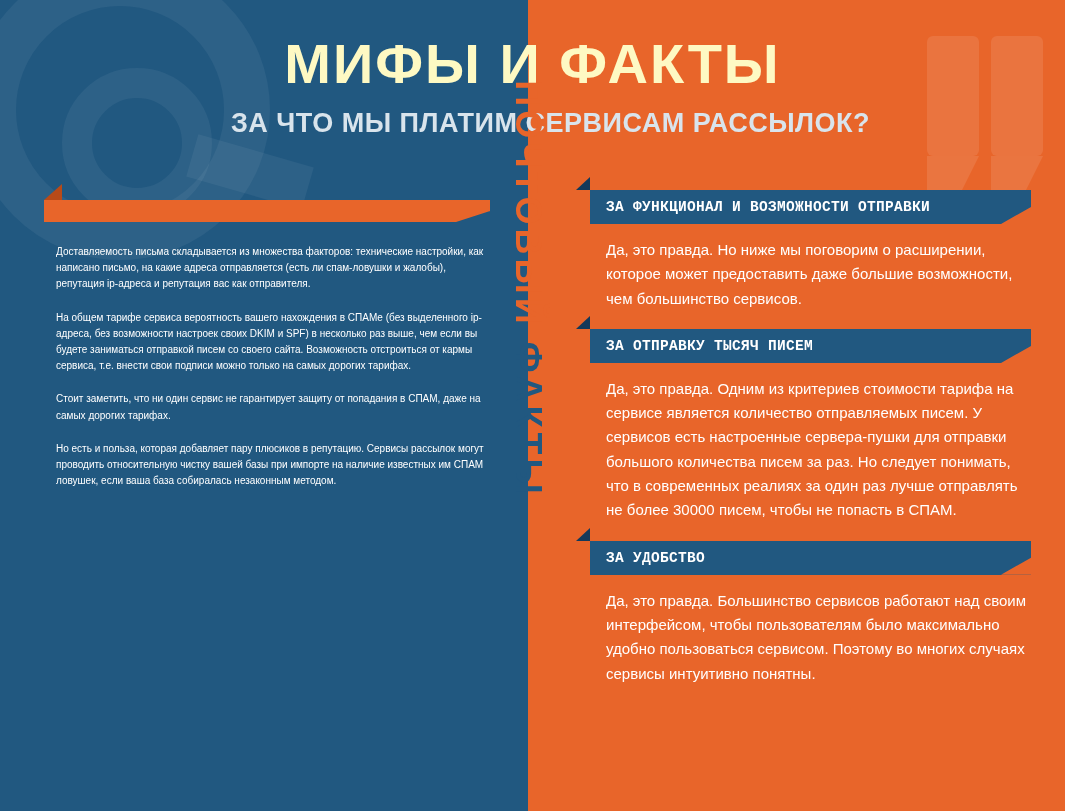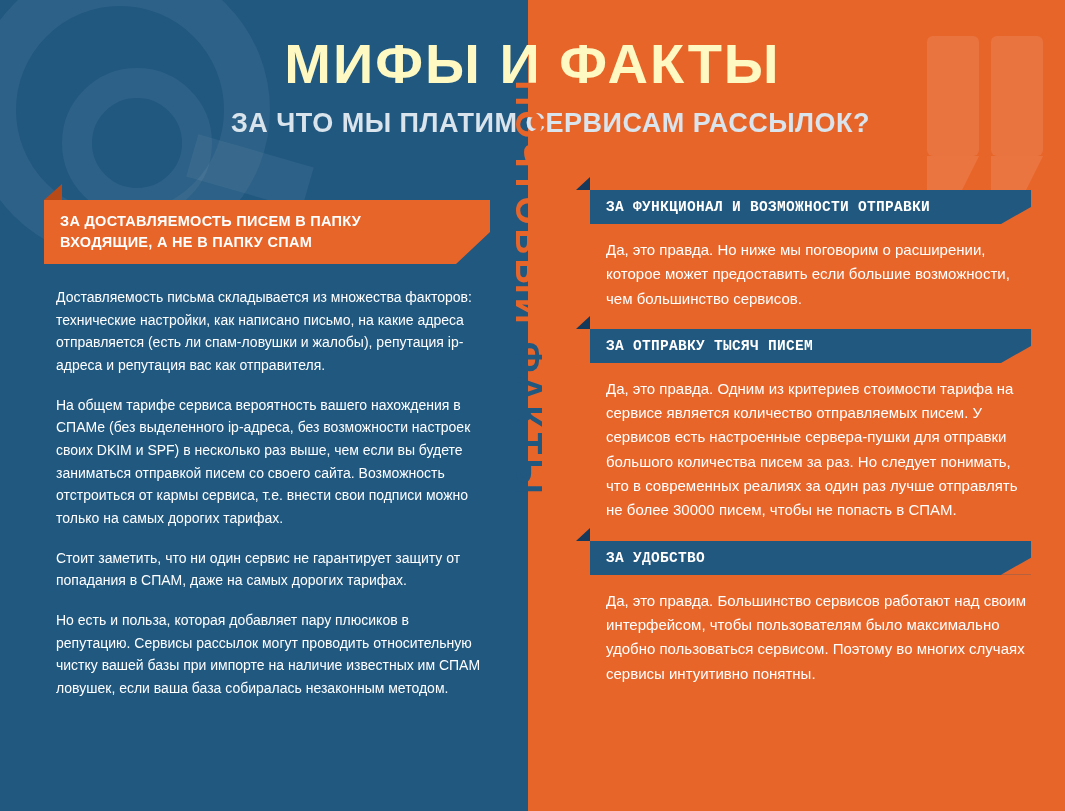--- a/index.html
+++ b/index.html
@@ -160,21 +160,21 @@
     left: 0; top: -16px;
     width: 0; height: 0;
     border-left: 18px solid transparent;
     border-bottom: 16px solid #b84a18;
   }
   .left-body {
     margin: 22px 44px 0 56px;
   }
   .left-body p {
     color: #ffffff;
-    font-size: 14px;
+    font-size: 10px;
     line-height: 1.62;
     margin-bottom: 17px;
   }
   .left-body p.bold { font-weight: normal; }
   .fade-bottom {
     position: absolute;
     left: 0; bottom: 0;
     width: 528px; height: 60px;
     background: linear-gradient(to bottom, rgba(33,88,128,0), #215880);
     pointer-events: none;
@@ -245,41 +245,40 @@
   <div class="vertical-word">
     <div class="vword-inner">
       <span class="part1">ПОЧТОВЫЙ</span>
       <span class="part2">ФАКТЫ</span>
     </div>
   </div>
 
   <div class="col-left">
     <div class="ribbon-orange">
       <span class="fold"></span>
-      <span>ЗА ДОСТАВЛЯЕМОСТЬ ПИСЕМ В ПАПКУ ВХОДЯЩИЕ, А НЕ В ПАПКУ СПАМ</span>
       <span class="notch"></span>
     </div>
     <div class="left-body">
       <p>Доставляемость письма складывается из множества факторов: технические настройки, как написано письмо, на какие адреса отправляется (есть ли спам-ловушки и жалобы), репутация ip-адреса и репутация вас как отправителя.</p>
       <p class="bold">На общем тарифе сервиса вероятность вашего нахождения в СПАМе (без выделенного ip-адреса, без возможности настроек своих DKIM и SPF) в несколько раз выше, чем если вы будете заниматься отправкой писем со своего сайта. Возможность отстроиться от кармы сервиса, т.е. внести свои подписи можно только на самых дорогих тарифах.</p>
       <p>Стоит заметить, что ни один сервис не гарантирует защиту от попадания в СПАМ, даже на самых дорогих тарифах.</p>
       <p>Но есть и польза, которая добавляет пару плюсиков в репутацию. Сервисы рассылок могут проводить относительную чистку вашей базы при импорте на наличие известных им СПАМ ловушек, если ваша база собиралась незаконным методом.</p>
     </div>
     <div class="fade-bottom"></div>
   </div>
 
   <div class="col-right">
 
     <div class="block">
       <div class="ribbon-blue">
         <span class="fold"></span>
         <span>ЗА ФУНКЦИОНАЛ И ВОЗМОЖНОСТИ ОТПРАВКИ</span>
         <span class="notch"></span>
       </div>
-      <p>Да, это правда. Но ниже мы поговорим о расширении, которое может предоставить если большие возможности, чем большинство сервисов.</p>
+      <p>Да, это правда. Но ниже мы поговорим о расширении, которое может предоставить даже большие возможности, чем большинство сервисов.</p>
     </div>
 
     <div class="block">
       <div class="ribbon-blue">
         <span class="fold"></span>
         <span>ЗА ОТПРАВКУ ТЫСЯЧ ПИСЕМ</span>
         <span class="notch"></span>
       </div>
       <p>Да, это правда. Одним из критериев стоимости тарифа на сервисе является количество отправляемых писем. У сервисов есть настроенные сервера-пушки для отправки большого количества писем за раз. Но следует понимать, что в современных реалиях за один раз лучше отправлять не более 30000 писем, чтобы не попасть в СПАМ.</p>
     </div>

